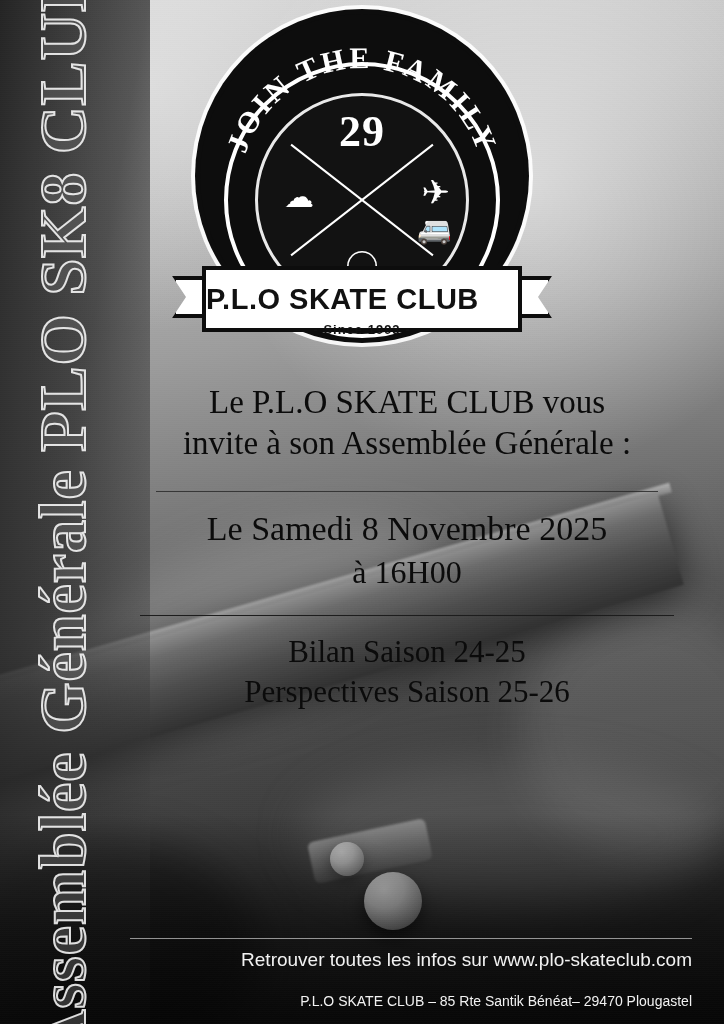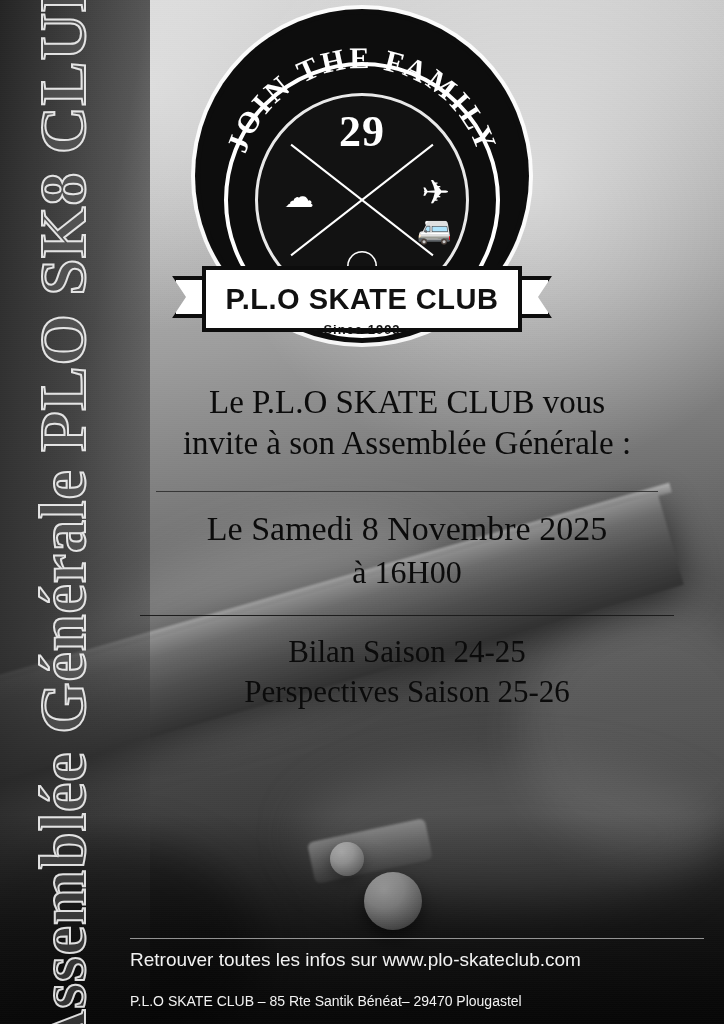--- a/index.html
+++ b/index.html
@@ -228,21 +228,21 @@
     height: 60px;
   }
   .banner-main {
     position: absolute;
     left: 30px; right: 30px; top: 0;
     height: 58px;
     background: #fff;
     border: 4px solid #0d0d0d;
     display: flex;
     align-items: center;
-    justify-content: center;
+    justify-content: flex-start;
   }
   .banner-main span {
     font-family: "Liberation Sans", sans-serif;
     font-weight: bold;
     font-size: 29px;
     letter-spacing: 0.5px;
     color: #111;
   }
   .banner-tail {
     position: absolute;
@@ -322,23 +322,23 @@
     font-size: 33px;
     text-align: right;
     padding-right: 22px;
     font-family: "Liberation Serif", serif;
   }
 
   
   .footer {
     position: absolute;
     left: 130px;
-    right: 20px;
+    right: 32px;
     bottom: 12px;
-    text-align: left;
+    text-align: right;
     color: #f2f2f2;
   }
   .footer-rule {
     height: 1px;
     background: rgba(255,255,255,0.55);
     margin-bottom: 10px;
   }
   .f-line1 {
     font-family: "Liberation Sans", sans-serif;
     font-size: 19px;

